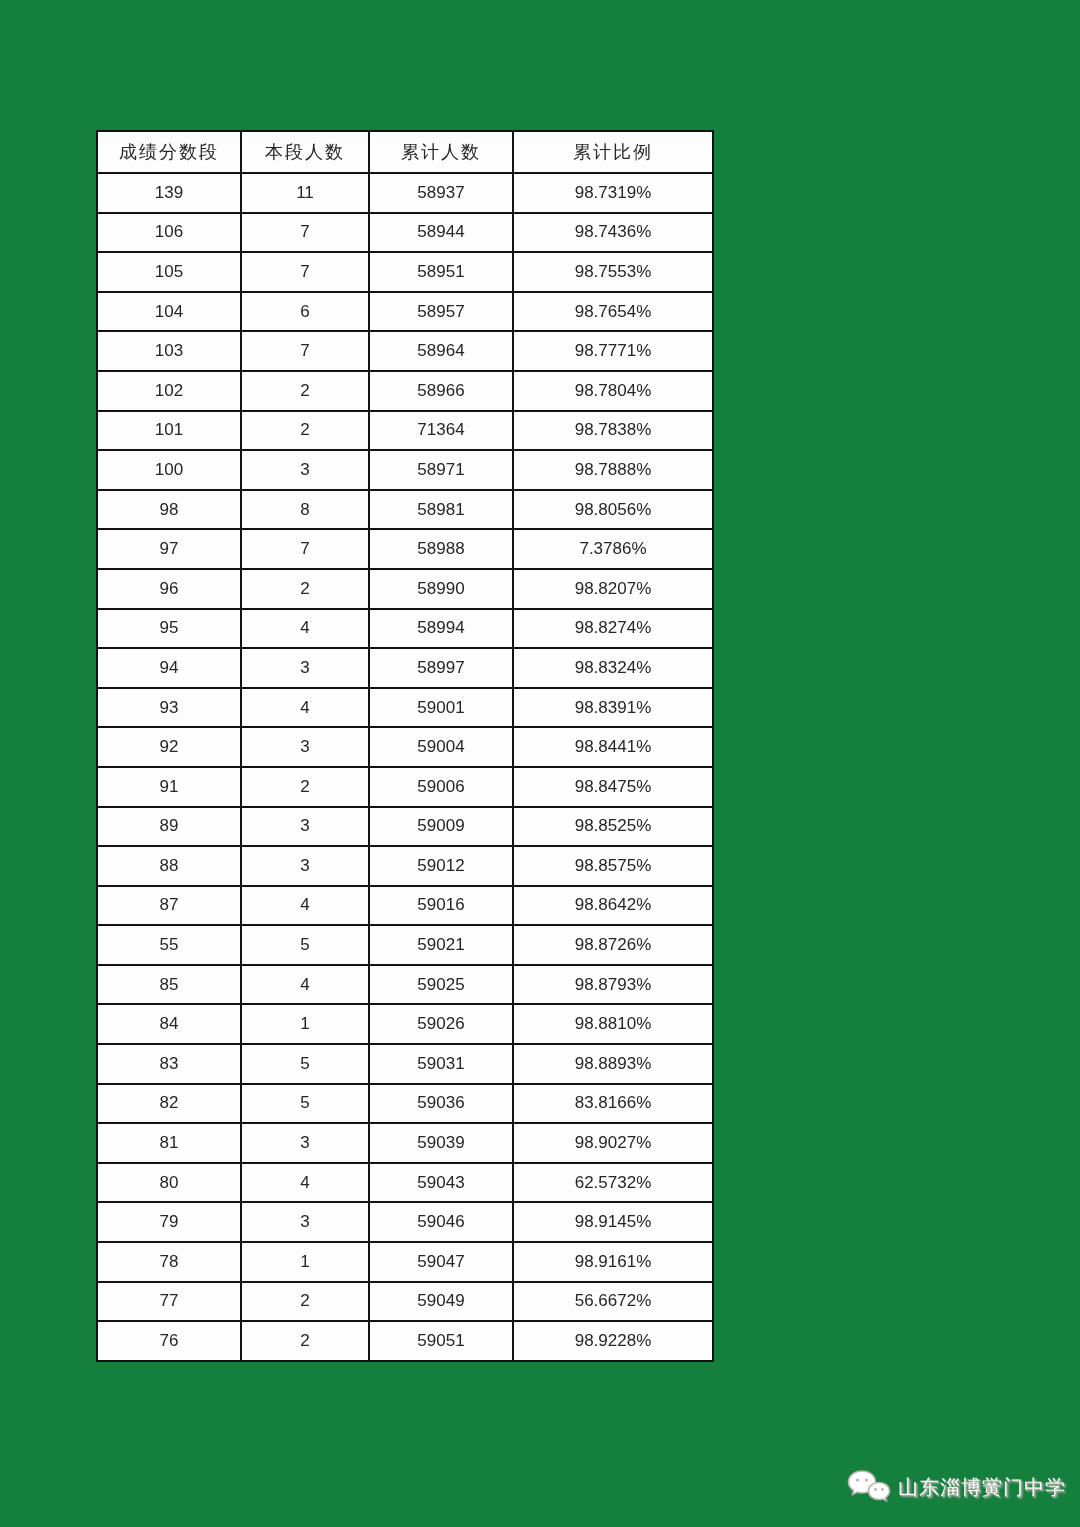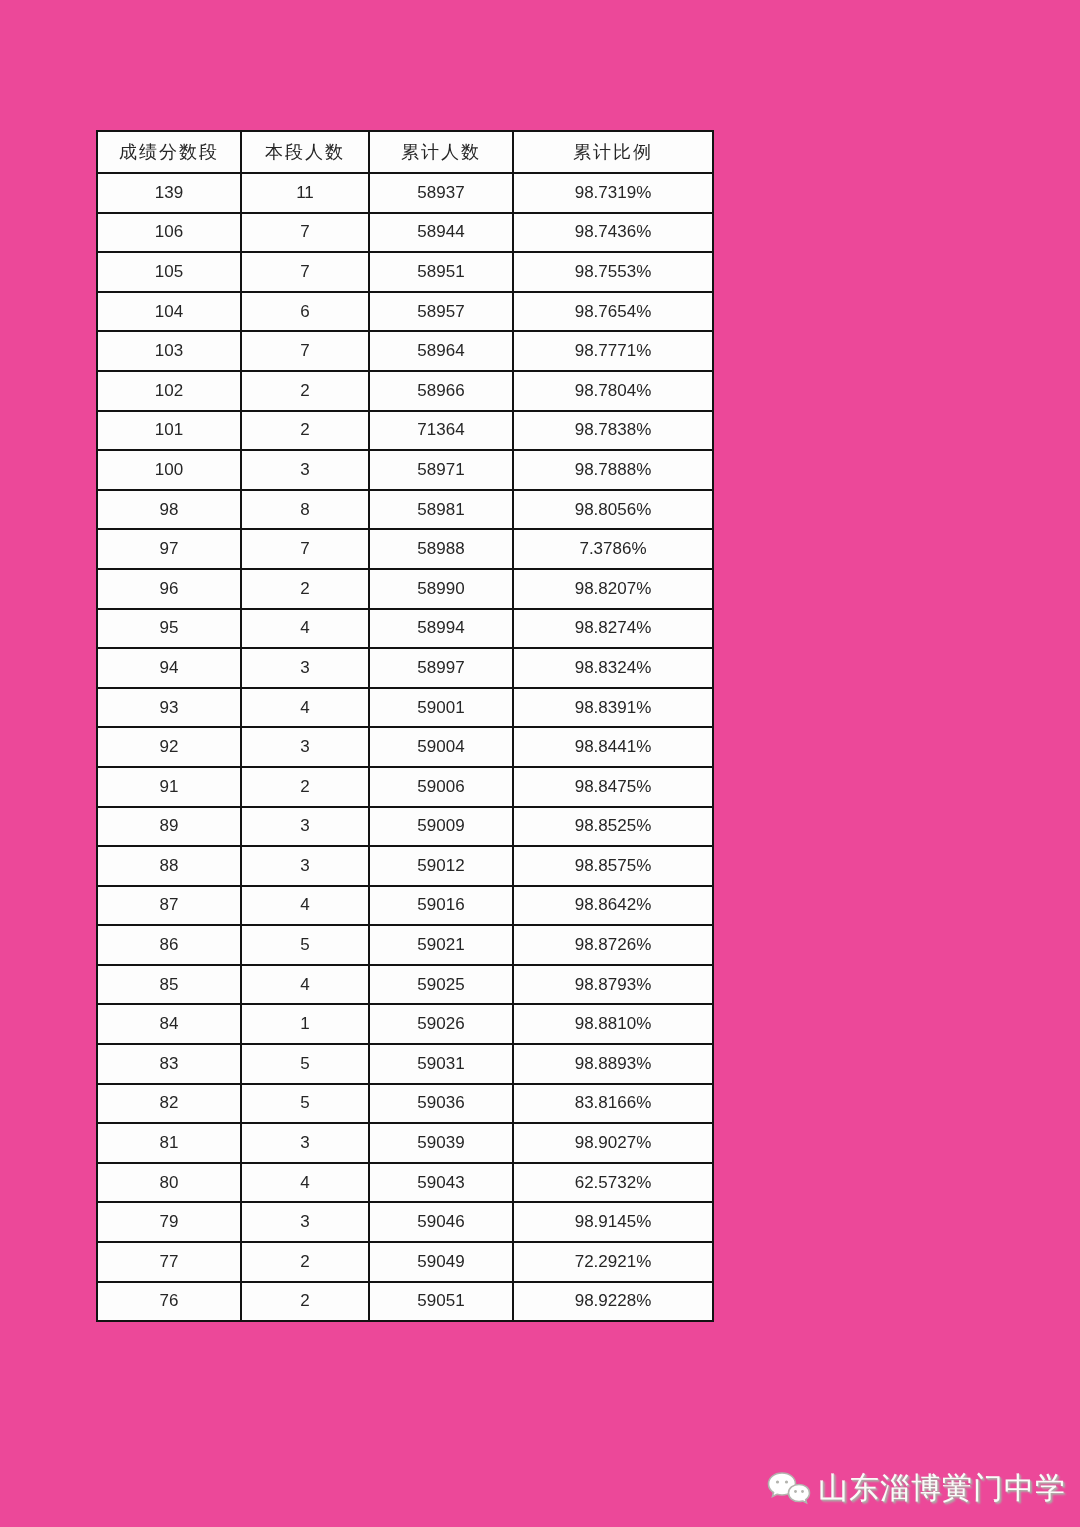--- a/index.html
+++ b/index.html
@@ -9,21 +9,21 @@
     height: 1527px;
     background: #fefefe;
     font-family: "Liberation Sans", "DejaVu Sans", sans-serif;
     overflow: hidden;
     position: relative;
   }
   .page {
     position: relative;
     width: 1080px;
     height: 1527px;
-    background: #ec4899;
+    background: #15803d;
   }
   table.score-table {
     position: absolute;
     left: 96px;
     top: 130px;
     border-collapse: collapse;
     table-layout: fixed;
     width: 616px;
     color: #262626;
   }
@@ -51,21 +51,21 @@
     top: 1468px;
     display: flex;
     align-items: center;
     gap: 6px;
     user-select: none;
   }
   .wm-icon svg {
     display: block;
   }
   .wm-text {
-    font-size: 30px;
+    font-size: 20px;
     letter-spacing: 1px;
     color: #fbfbf9;
     text-shadow: 2px 2px 2px #a9a9a4, 1px 1px 1px #bdbdb8;
     font-weight: 400;
   }
 </style>
 </head>
 <body>
 
 <div class="page">
@@ -194,21 +194,21 @@
           <td>59012</td>
           <td>98.8575%</td>
         </tr>
         <tr>
           <td>87</td>
           <td>4</td>
           <td>59016</td>
           <td>98.8642%</td>
         </tr>
         <tr>
-          <td>86</td>
+          <td>55</td>
           <td>5</td>
           <td>59021</td>
           <td>98.8726%</td>
         </tr>
         <tr>
           <td>85</td>
           <td>4</td>
           <td>59025</td>
           <td>98.8793%</td>
         </tr>
@@ -242,24 +242,30 @@
           <td>59043</td>
           <td>62.5732%</td>
         </tr>
         <tr>
           <td>79</td>
           <td>3</td>
           <td>59046</td>
           <td>98.9145%</td>
         </tr>
         <tr>
+          <td>78</td>
+          <td>1</td>
+          <td>59047</td>
+          <td>98.9161%</td>
+        </tr>
+        <tr>
           <td>77</td>
           <td>2</td>
           <td>59049</td>
-          <td>72.2921%</td>
+          <td>56.6672%</td>
         </tr>
         <tr>
           <td>76</td>
           <td>2</td>
           <td>59051</td>
           <td>98.9228%</td>
         </tr>
       </tbody>
   </table>
 

